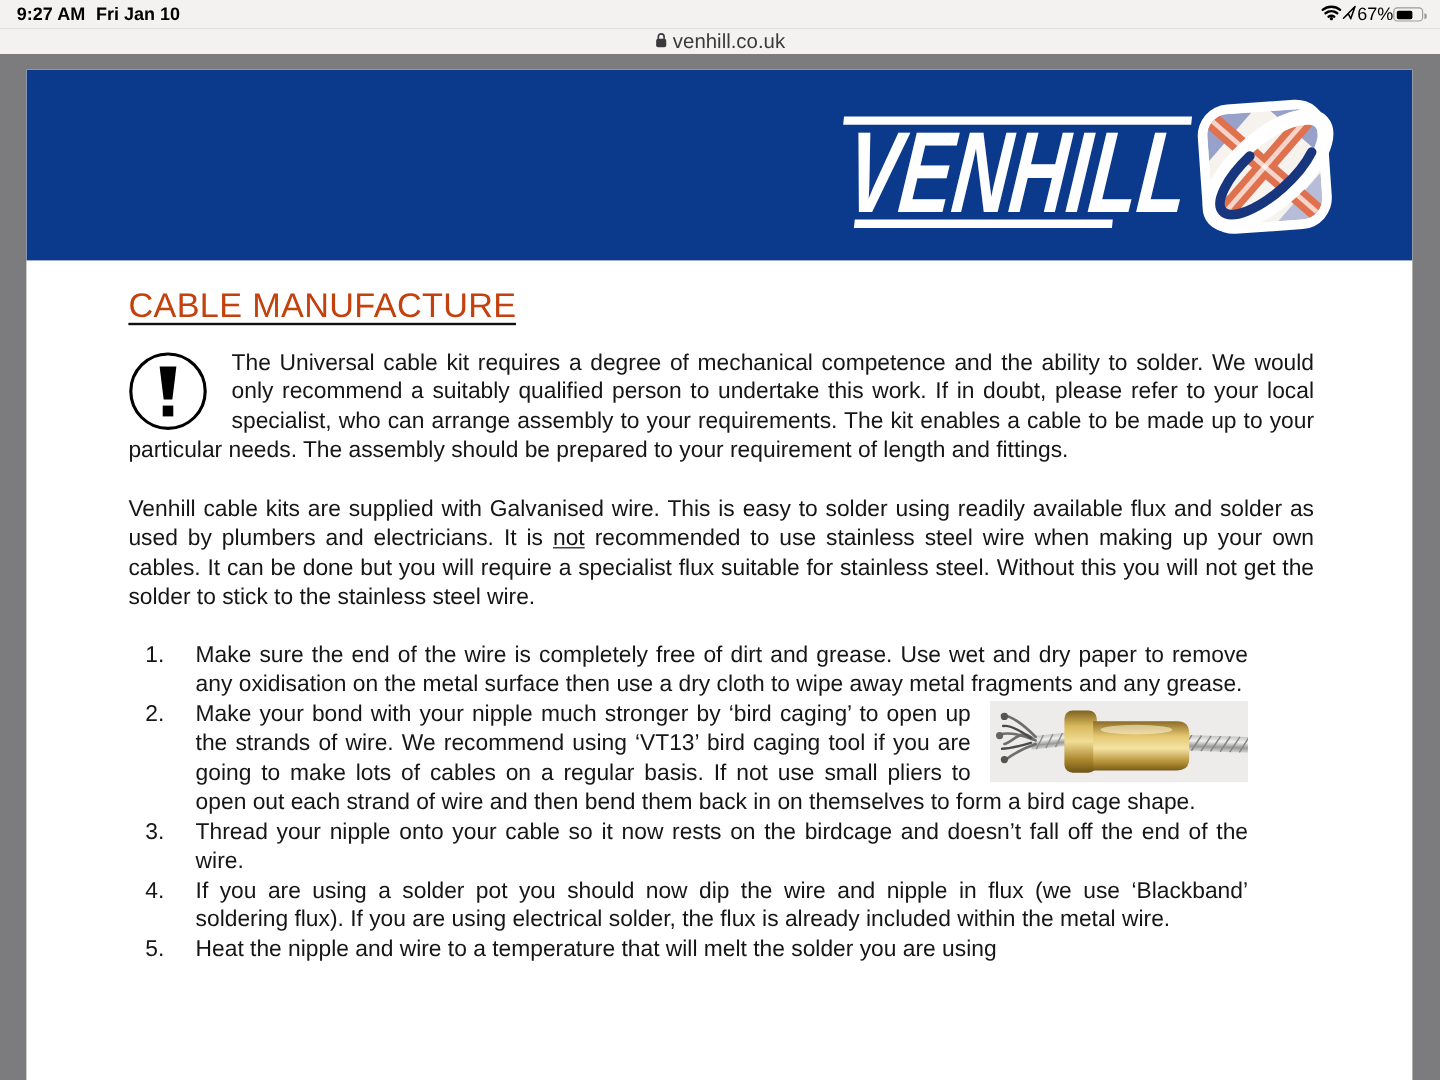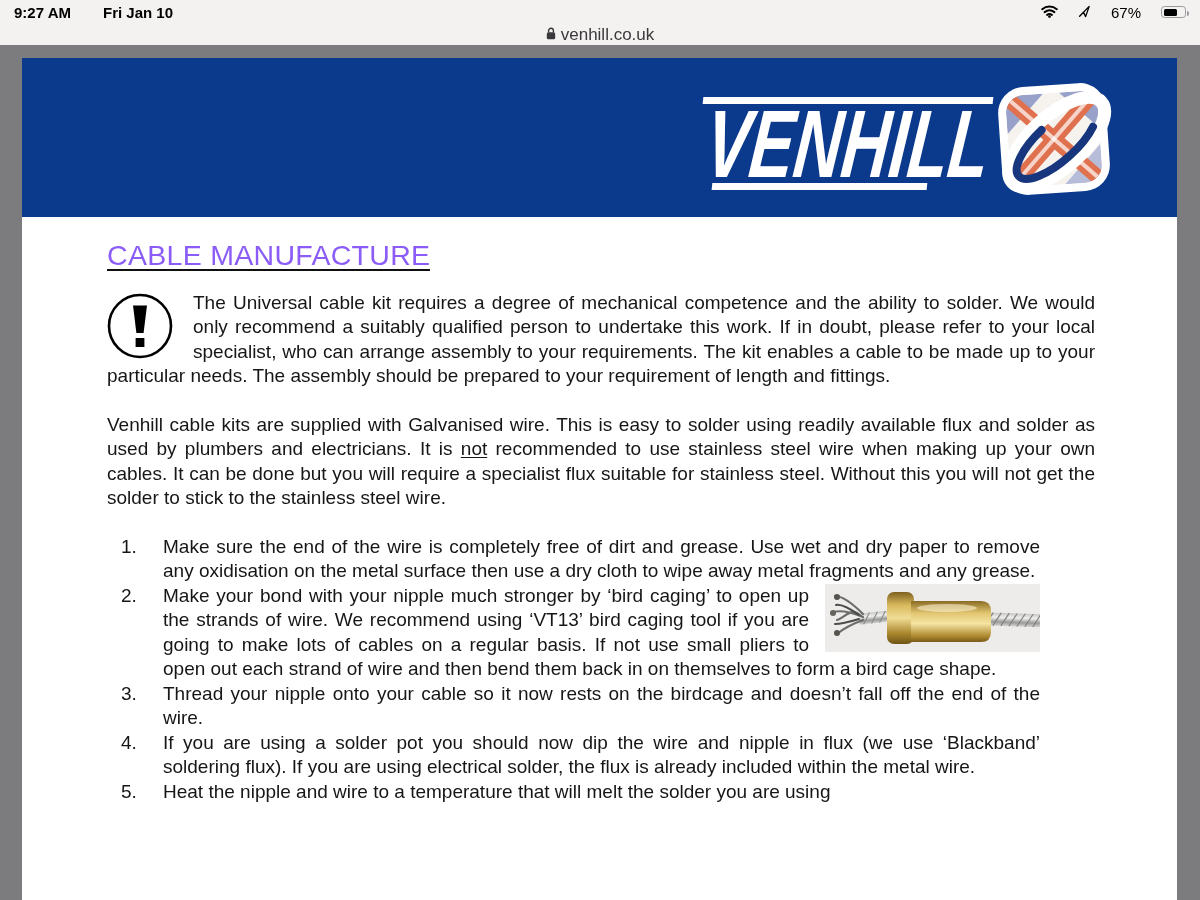--- a/index.html
+++ b/index.html
@@ -4,41 +4,41 @@
 <style>
   * { margin:0; padding:0; box-sizing:border-box; }
   html,body { width:1200px; height:900px; overflow:hidden; }
   body { font-family:"Liberation Sans", sans-serif; background:#7c7c7e; }
 
   
   .statusbar{
     height:24px; background:#f3f2f0; display:flex; align-items:center;
     justify-content:space-between; padding:0 14px; font-size:15px; color:#000;
   }
-  .sb-left{ display:flex; gap:32px; align-items:flex-start; font-weight:600; }
-  .sb-right{ display:flex; gap:20px; align-items:center; font-weight:400; }
+  .sb-left{ display:flex; gap:9px; align-items:flex-start; font-weight:600; }
+  .sb-right{ display:flex; gap:0; align-items:center; font-weight:400; }
   .battery{ position:relative; width:25px; height:12px; border:1px solid #9b9b9f;
     border-radius:3.5px; display:flex; align-items:center; padding:1.5px; }
   .battery .fill{ width:66%; height:100%; background:#000; border-radius:1.5px; }
   .battery .nub{ position:absolute; right:-4px; top:3.5px; width:2.5px; height:5px;
     background:#9b9b9f; border-radius:0 2px 2px 0; }
 
   
   .urlbar{ height:21px; background:#f3f2f0; display:flex; align-items:center;
     justify-content:center; gap:5px; font-size:17px; color:#3a3a3c; cursor:pointer; }
 
   
   .viewport{ height:855px; background:#7c7c7e; padding-top:13px; }
   .doc{ width:1155px; margin-left:22px; height:842px; background:#ffffff; overflow:hidden; }
 
   .banner{ height:159px; background:#0b3a8c; position:relative; }
   .logo-svg{ position:absolute; right:55px; top:14px; }
 
   .content{ padding:26px 82px 0 85px; font-size:19px; line-height:24.5px; color:#161616; }
-  .title{ font-size:28.5px; font-weight:400; color:#8b5cf6; display:inline-block;
+  .title{ font-size:28.5px; font-weight:400; color:#c2410c; display:inline-block;
     border-bottom:2.5px solid #101010; padding-bottom:1px; margin-bottom:20px;
     letter-spacing:.3px; }
   .para{ text-align:justify; }
   .warnwrap{ float:left; width:66px; height:66px; margin:2px 20px 4px 0; }
   .p2{ margin-top:24px; }
   .uline{ text-decoration:underline; text-underline-offset:2px; }
 
   ol.steps{ margin-top:24px; margin-right:55px; list-style:none; }
   ol.steps li{ position:relative; padding-left:56px; text-align:justify; }
   ol.steps li .num{ position:absolute; left:14px; }

